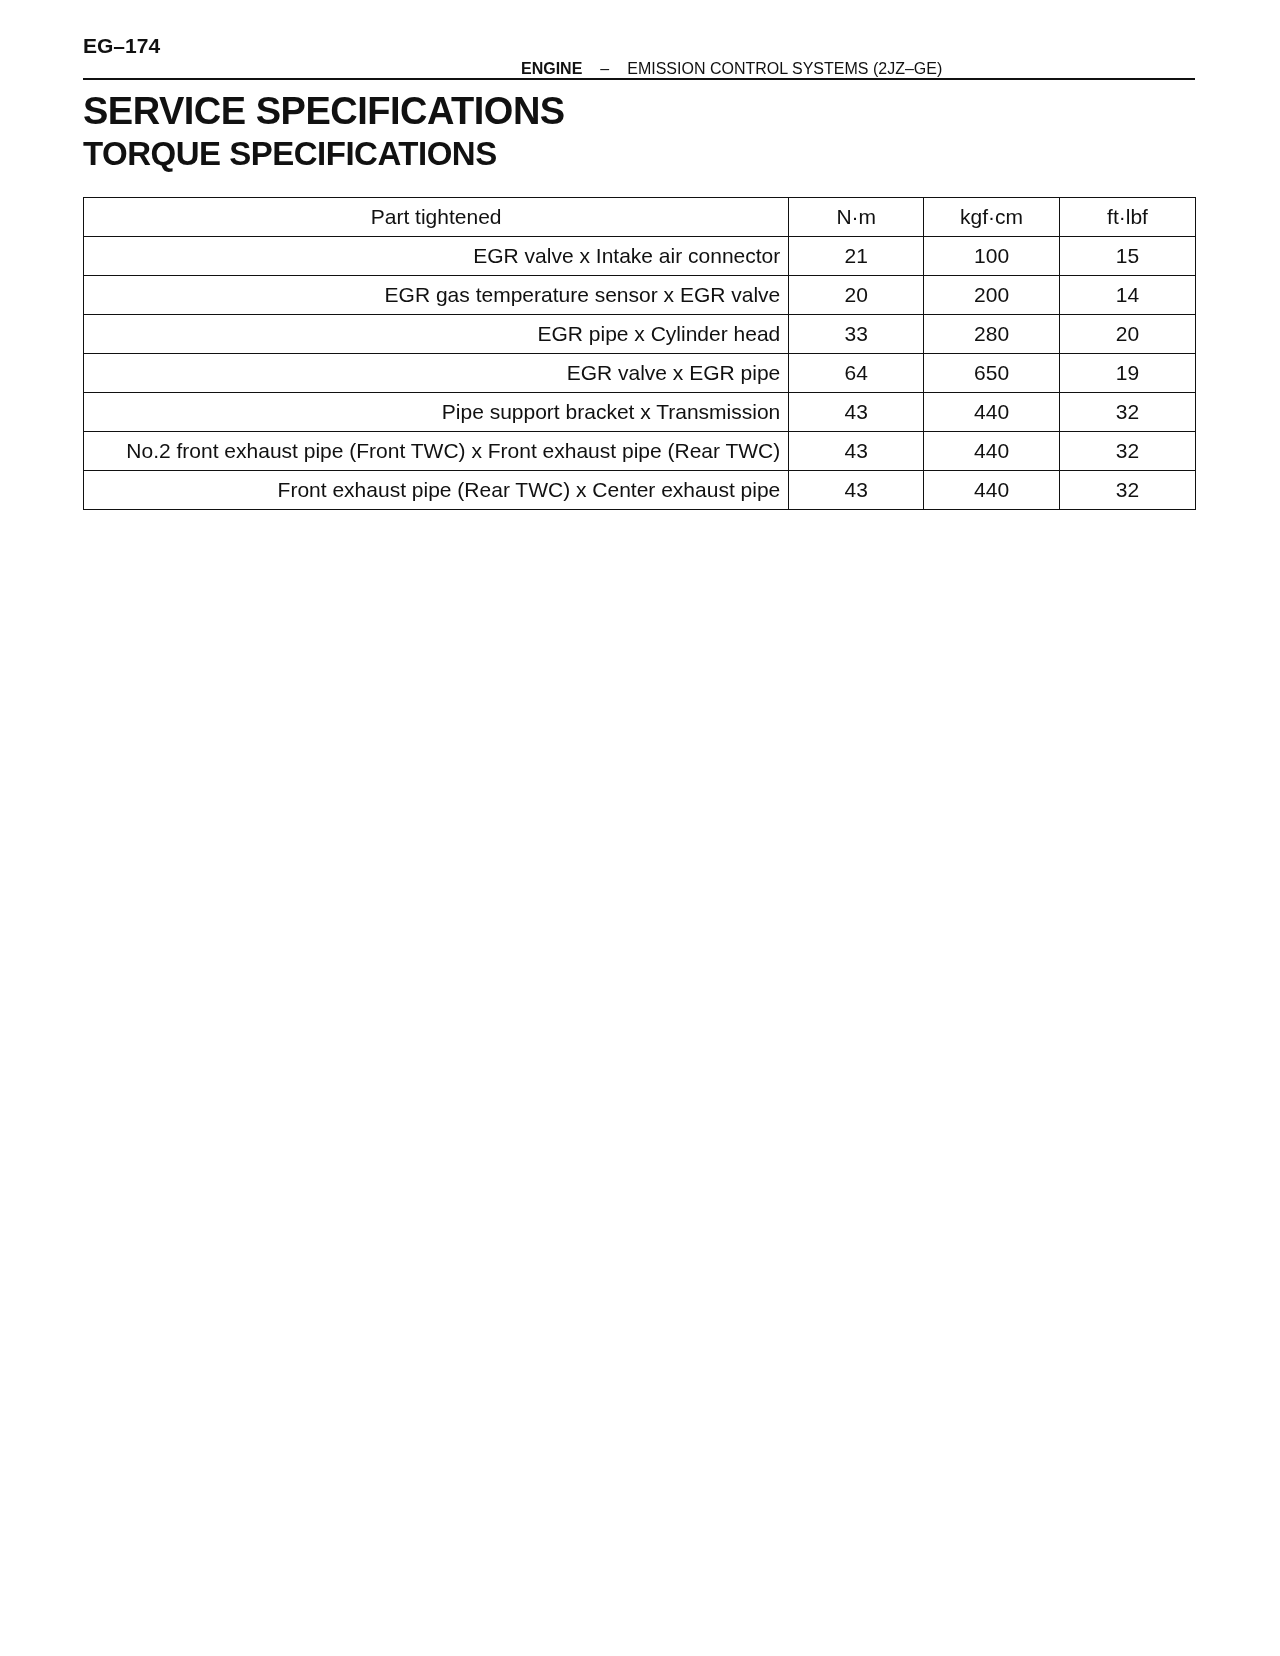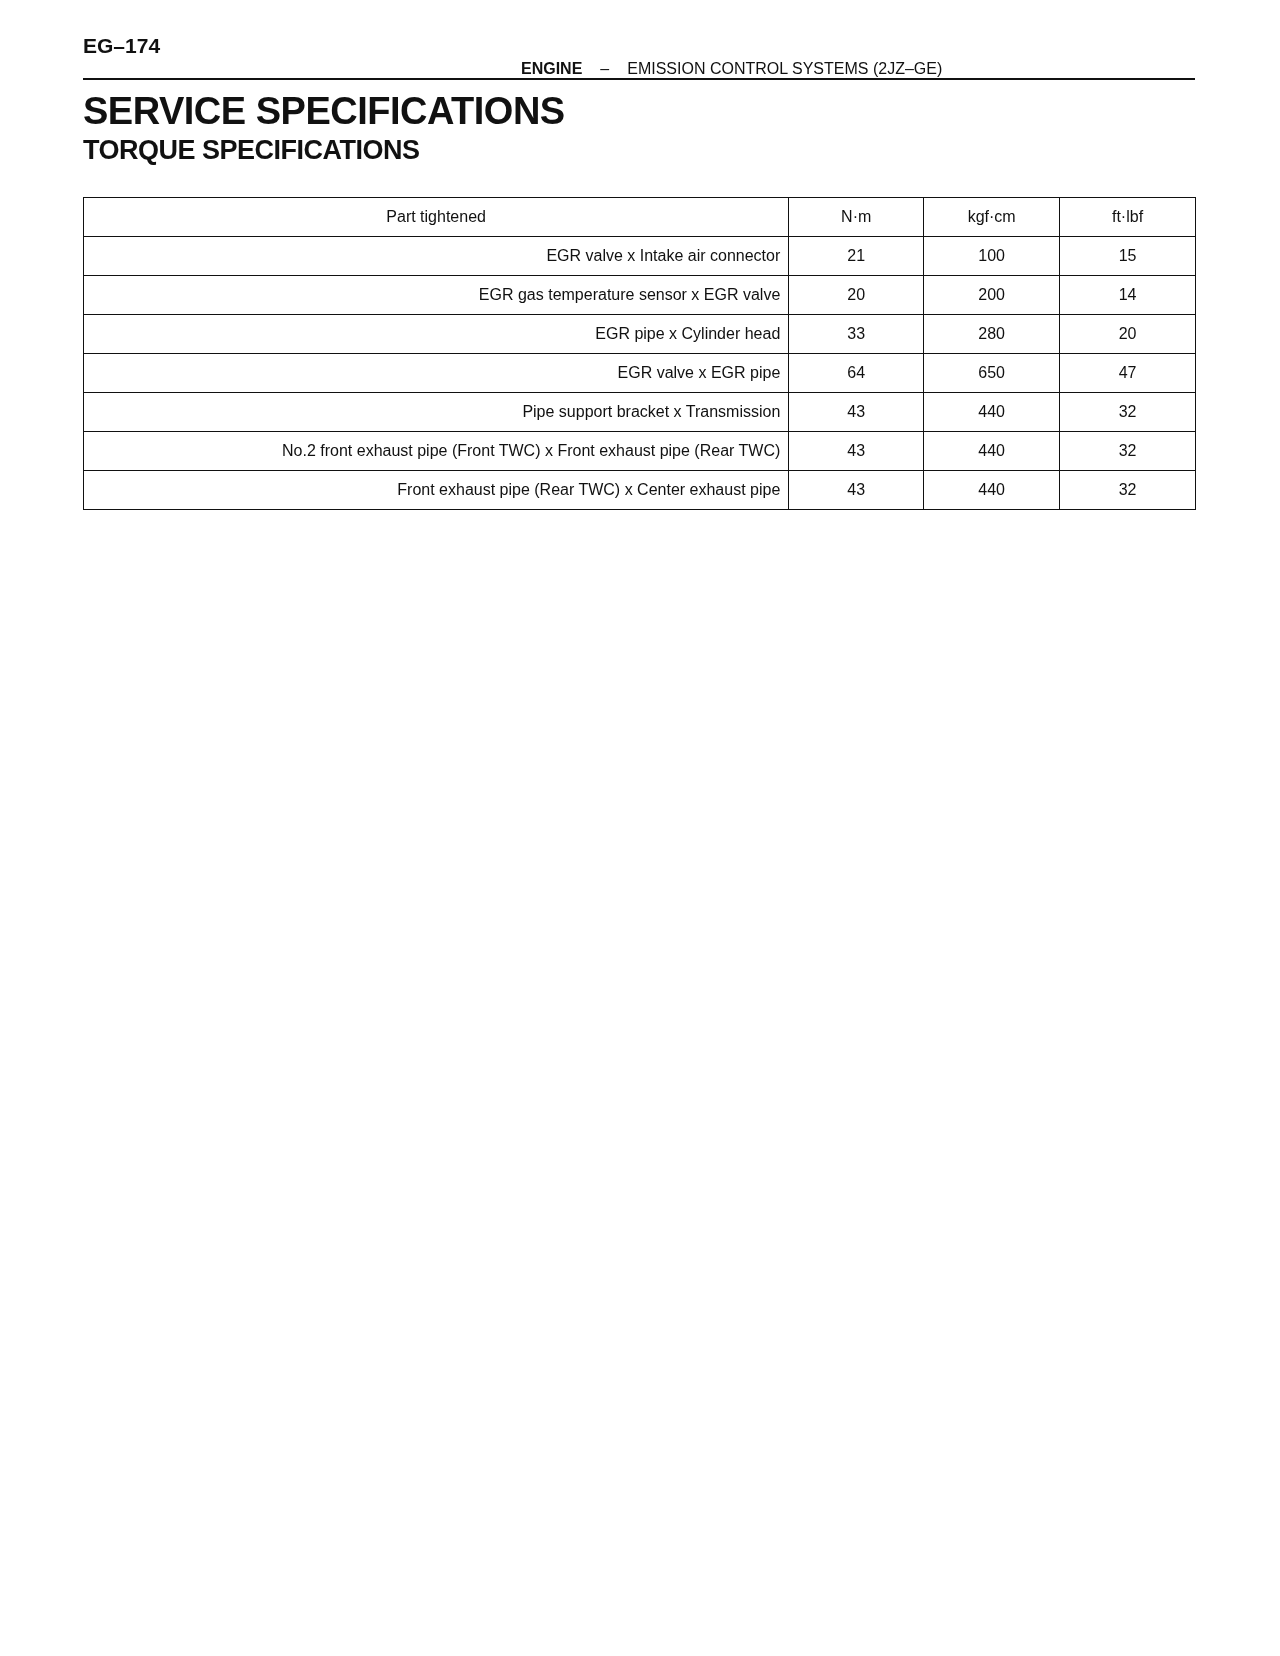--- a/index.html
+++ b/index.html
@@ -4,22 +4,22 @@
 <style>
   html, body { margin: 0; padding: 0; background: #ffffff; }
   body { width: 1280px; height: 1656px; position: relative; font-family: "Liberation Sans", sans-serif; color: #111; }
   .page-number { position: absolute; left: 83px; top: 34px; font-size: 21px; font-weight: bold; }
   .header-line { position: absolute; left: 83px; top: 58px; width: 1112px; font-size: 16px; }
   .header-line .inner { position: absolute; left: 438px; top: 2px; white-space: nowrap; }
   .header-line .eng { font-weight: bold; }
   .header-line .dash { margin: 0 18px; }
   .rule { position: absolute; left: 83px; top: 78px; width: 1112px; height: 0; border-top: 2px solid #111; }
   .title1 { position: absolute; left: 83px; top: 90px; font-size: 38px; font-weight: bold; letter-spacing: -0.5px; }
-  .title2 { position: absolute; left: 83px; top: 135px; font-size: 27px; font-weight: bold; letter-spacing: -0.5px; }
-  table { position: absolute; left: 83px; top: 197px; width: 1113px; border-collapse: collapse; font-size: 16px; }
+  .title2 { position: absolute; left: 83px; top: 135px; font-size: 33px; font-weight: bold; letter-spacing: -0.5px; }
+  table { position: absolute; left: 83px; top: 197px; width: 1113px; border-collapse: collapse; font-size: 21px; }
   td, th { border: 1.5px solid #111; height: 38px; padding: 0 8px; font-weight: normal; }
   th { text-align: center; }
   td.part { text-align: right; }
   td.num { text-align: center; }
   col.c1 { width: 706px; } col.c2 { width: 135px; } col.c3 { width: 136px; } col.c4 { width: 136px; }
 </style>
 </head>
 <body>
 
 <div class="page-number">EG–174</div>
@@ -64,21 +64,21 @@
       <tr>
         <td class="part">EGR pipe x Cylinder head</td>
         <td class="num">33</td>
         <td class="num">280</td>
         <td class="num">20</td>
       </tr>
       <tr>
         <td class="part">EGR valve x EGR pipe</td>
         <td class="num">64</td>
         <td class="num">650</td>
-        <td class="num">47</td>
+        <td class="num">19</td>
       </tr>
       <tr>
         <td class="part">Pipe support bracket x Transmission</td>
         <td class="num">43</td>
         <td class="num">440</td>
         <td class="num">32</td>
       </tr>
       <tr>
         <td class="part">No.2 front exhaust pipe (Front TWC) x Front exhaust pipe (Rear TWC)</td>
         <td class="num">43</td>

